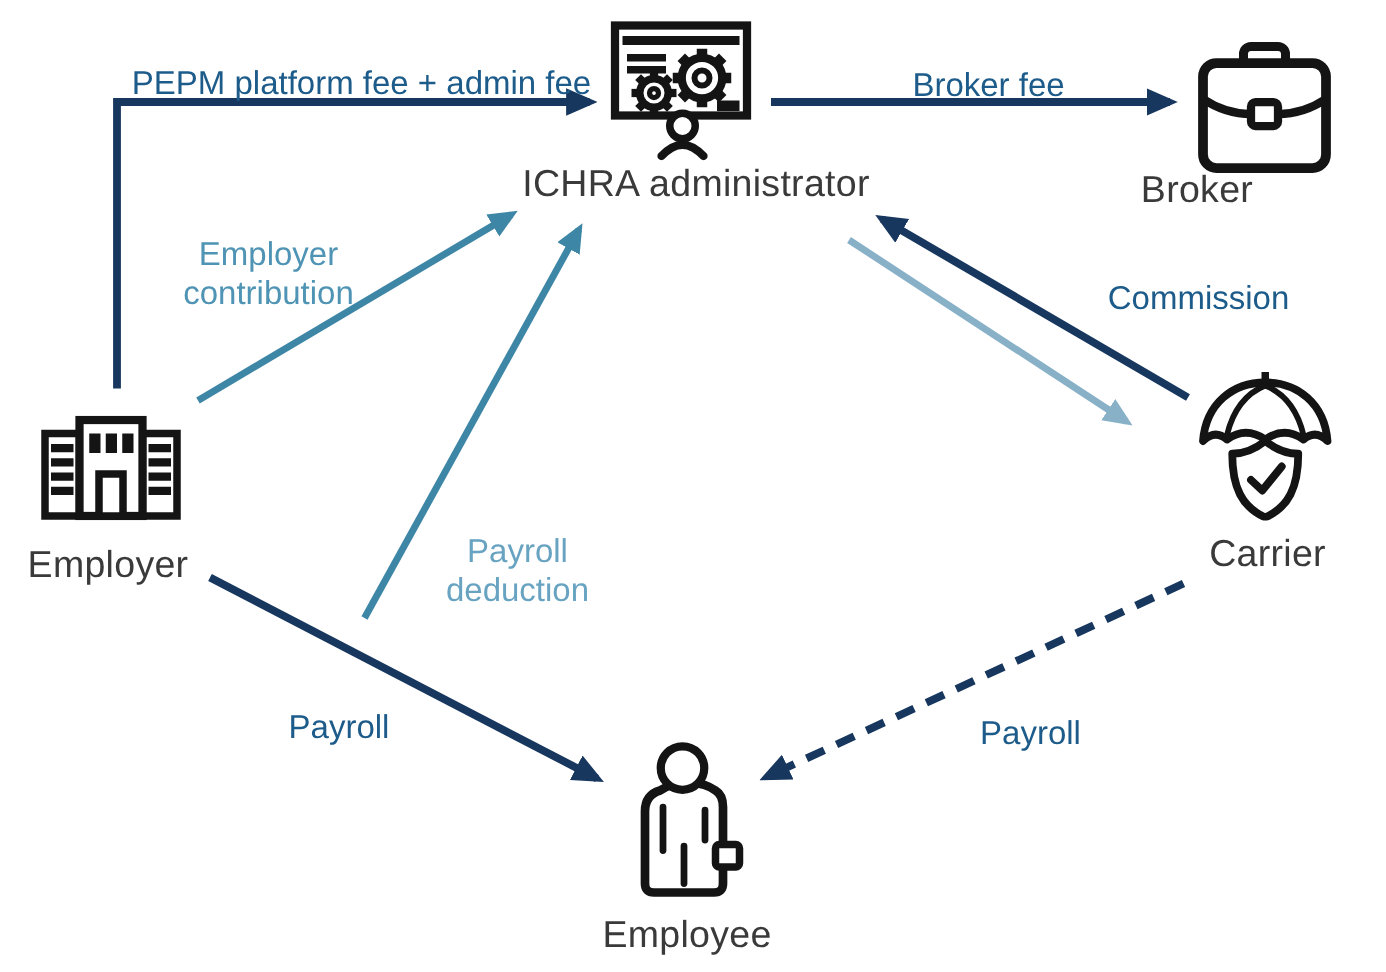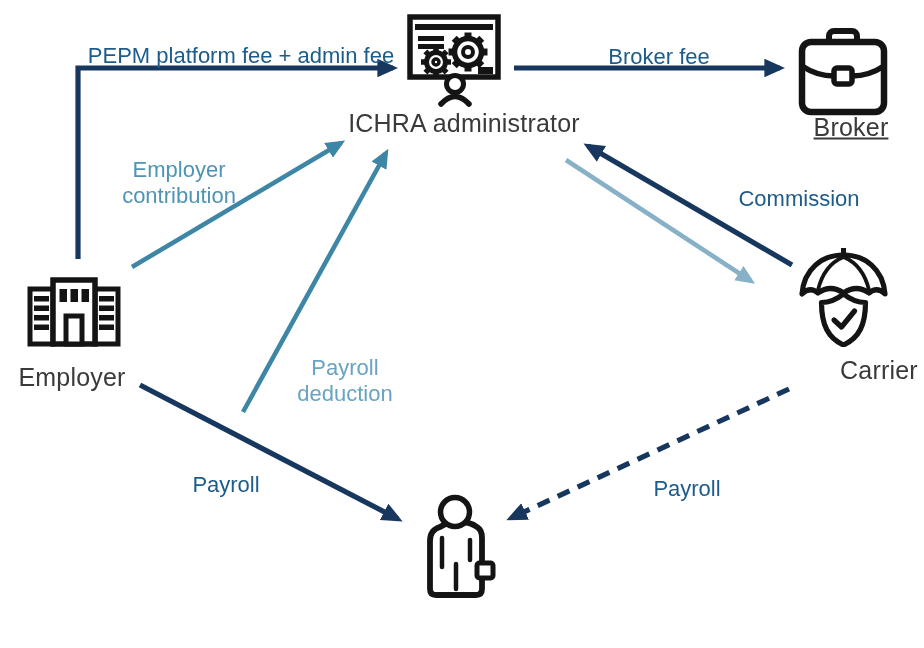--- a/index.html
+++ b/index.html
@@ -151,23 +151,24 @@
       <path d="M 13,97 L 13,49 Q 13,38 23,35 Q 31,30 38,30 L 44,30 Q 53,30 60,35 Q 65,38 65,46 L 65,97 Q 65,103 59,103 L 19,103 Q 13,103 13,97 Z" fill="#fff" stroke="#141414" stroke-width="5.8" stroke-linejoin="round"></path>
       <circle cx="38" cy="20" r="14.5" fill="#fff" stroke="#141414" stroke-width="5.5"></circle>
       <line x1="25" y1="46" x2="25" y2="75" stroke="#141414" stroke-width="4.5" stroke-linecap="round"></line>
       <line x1="53" y1="48" x2="53" y2="68" stroke="#141414" stroke-width="4.5" stroke-linecap="round"></line>
       <line x1="39" y1="72" x2="39" y2="97" stroke="#141414" stroke-width="4.5" stroke-linecap="round"></line>
       <rect x="60" y="71" width="16" height="15" rx="2.5" fill="#fff" stroke="#141414" stroke-width="5"></rect>
     </svg>
   </div>
 
   <div class="node-label" style="left:464px;top:123px;">ICHRA administrator</div>
-  <div class="node-label" style="left:851px;top:127px;text-decoration:underline;">Broker</div>
+  <div class="node-label" style="left:798px;top:127px;">Broker</div>
   <div class="node-label" style="left:72px;top:377px;">Employer</div>
-  <div class="node-label" style="left:879px;top:370px;">Carrier</div>
+  <div class="node-label" style="left:845px;top:370px;">Carrier</div>
+  <div class="node-label" style="left:458px;top:624px;">Employee</div>
 
   <div class="flow-label c-blue" style="left:241px;top:44px;">PEPM platform fee + admin fee</div>
   <div class="flow-label c-blue" style="left:659px;top:45px;">Broker fee</div>
   <div class="flow-label c-teal" style="left:179px;top:171px;">Employer
 contribution</div>
   <div class="flow-label c-blue" style="left:799px;top:187px;">Commission</div>
   <div class="flow-label c-light" style="left:345px;top:369px;">Payroll
 deduction</div>
   <div class="flow-label c-blue" style="left:226px;top:473px;">Payroll</div>
   <div class="flow-label c-blue" style="left:687px;top:477px;">Payroll</div>

